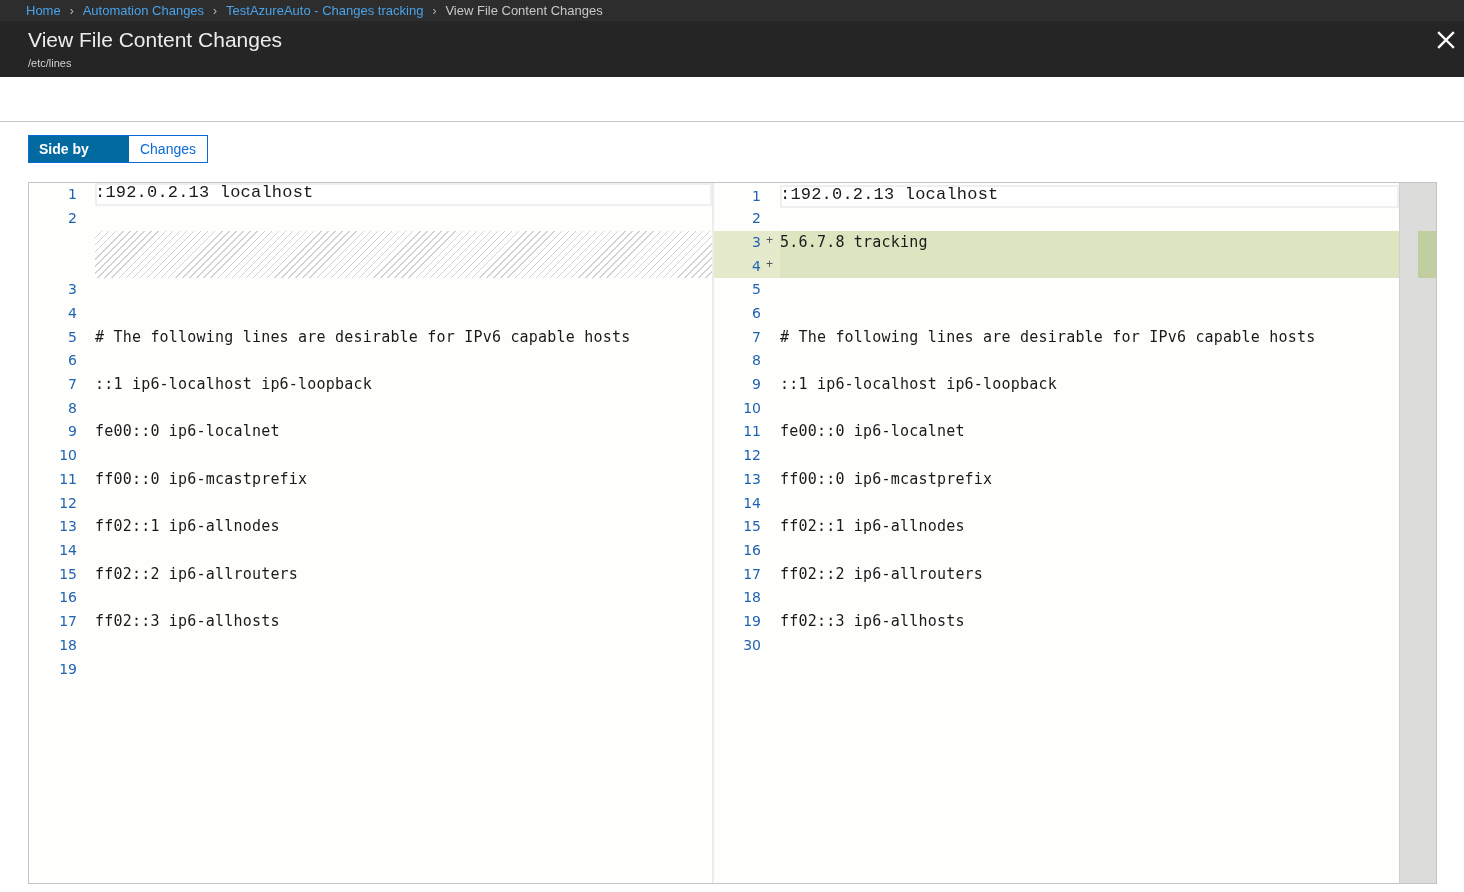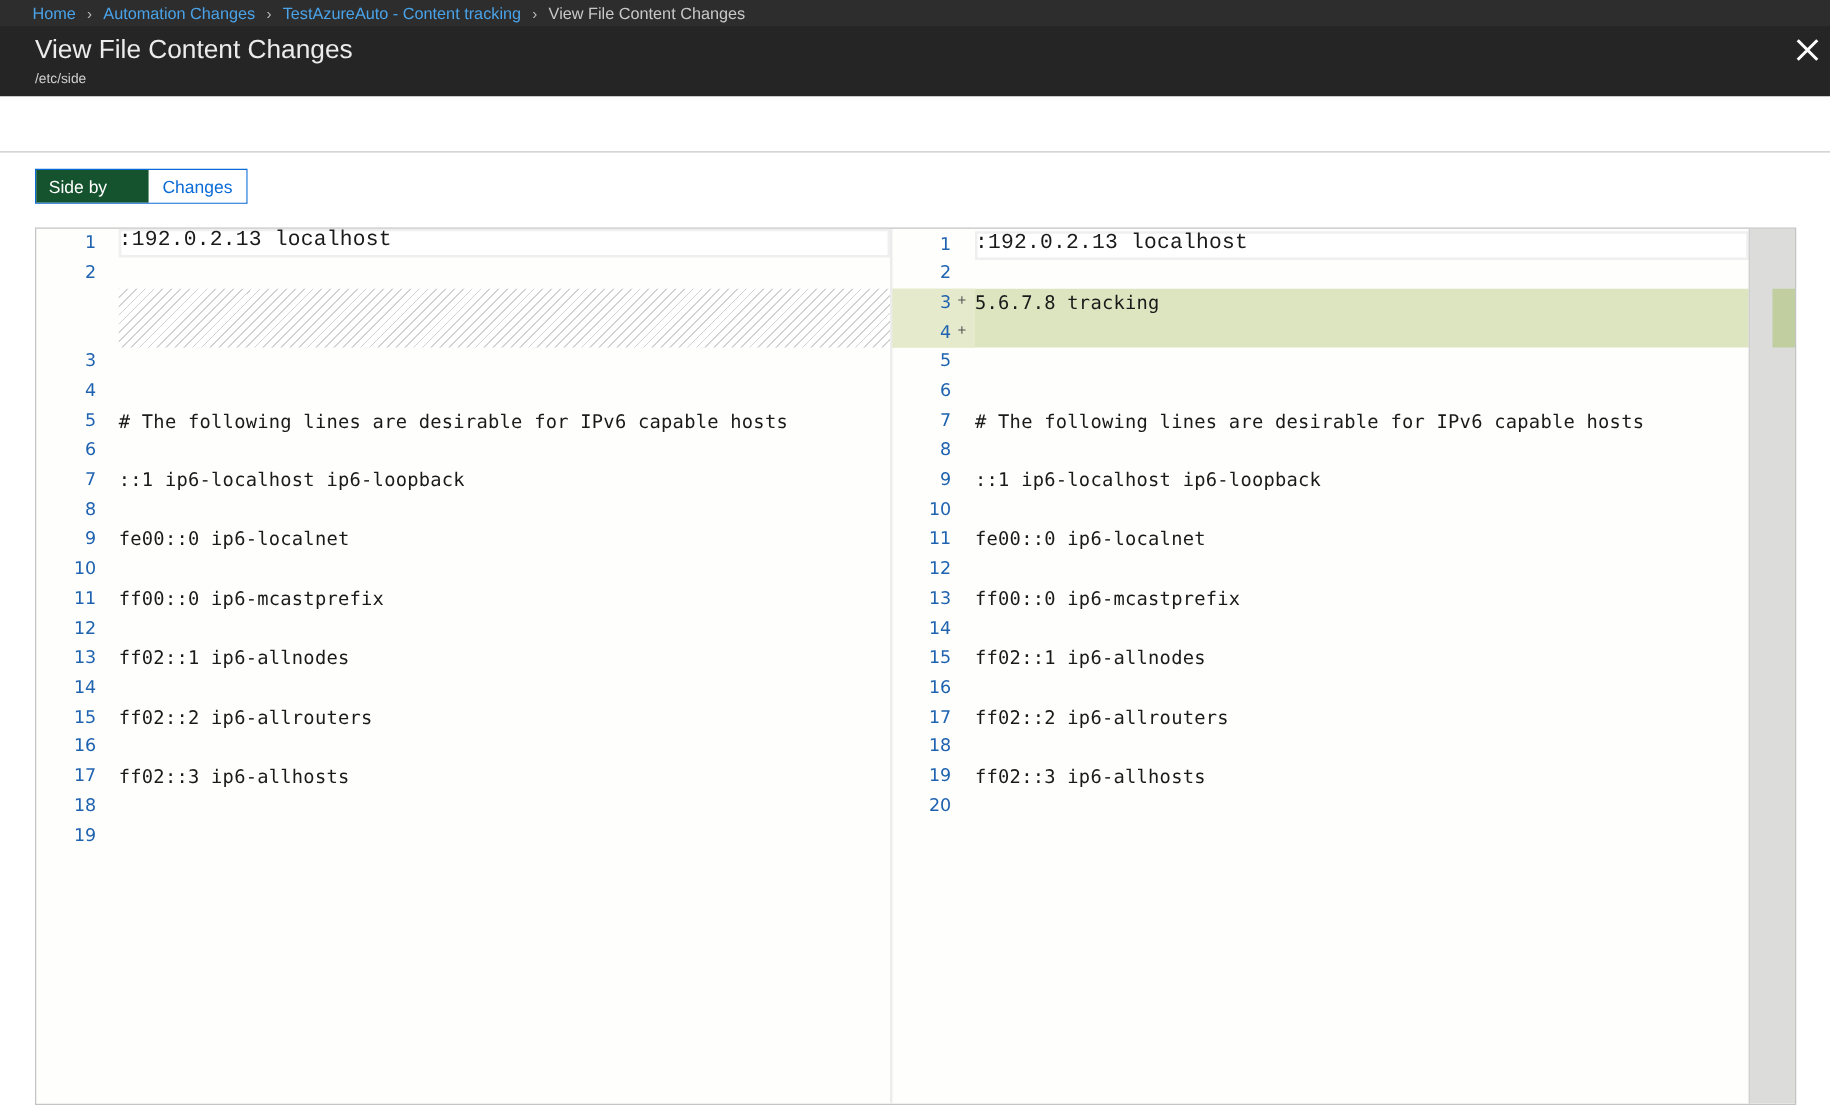--- a/index.html
+++ b/index.html
@@ -11,21 +11,21 @@
   .crumb-sep { color: #b8b8b8; margin: 0 9px; font-size: 12px; }
   .crumb-current { color: #c8c8c8; }
   .title { position: absolute; left: 28px; top: 28px; color: #ececec; font-size: 21px; font-weight: normal; }
   .subtitle { position: absolute; left: 28px; top: 57px; color: #d0d0d0; font-size: 11px; }
   .close-btn { position: absolute; right: 6px; top: 28px; width: 24px; height: 24px; cursor: pointer; }
 
   .divider { position: absolute; left: 0; top: 121px; width: 1464px; height: 1px; background: #c8c8c8; }
 
   .toggle { position: absolute; left: 28px; top: 135px; height: 28px; display: flex; border: 1px solid #0a6bd6; }
   .toggle-btn { height: 26px; line-height: 26px; font-size: 14px; padding: 0 10px; cursor: pointer; }
-  .toggle-btn.active { background: #14532d; color: #ffffff; width: 90px; }
+  .toggle-btn.active { background: #0369a1; color: #ffffff; width: 100px; font-weight: bold; }
   .toggle-btn.inactive { background: #ffffff; color: #0a6bd6; width: 78px; text-align: center; }
 
   .diff { position: absolute; left: 28px; top: 182px; width: 1409px; height: 702px; border: 1px solid #c4c4c4; background: #fefefd; overflow: hidden; }
   .pane { position: absolute; top: 0; height: 700px; }
   .pane.left { left: 0; width: 683px; }
   .pane.right { left: 685px; width: 685px; }
   .pane-sep { position: absolute; left: 683px; top: 0; width: 2px; height: 700px; background: #ececec; }
 
   .line { position: absolute; left: 0; height: 23.7px; width: 100%; }
   .ln { position: absolute; width: 48px; text-align: right; font-family: "DejaVu Sans", sans-serif; font-size: 14px; color: #1f63b0; top: 3px; }
@@ -45,26 +45,26 @@
 </style>
 </head>
 <body>
 
 <div class="topbar">
   <div class="breadcrumb">
     <span class="crumb-link">Home</span>
     <span class="crumb-sep">›</span>
     <span class="crumb-link">Automation Changes</span>
     <span class="crumb-sep">›</span>
-    <span class="crumb-link">TestAzureAuto - Content tracking</span>
+    <span class="crumb-link">TestAzureAuto - Changes tracking</span>
     <span class="crumb-sep">›</span>
     <span class="crumb-current">View File Content Changes</span>
   </div>
   <div class="title">View File Content Changes</div>
-  <div class="subtitle">/etc/side</div>
+  <div class="subtitle">/etc/lines</div>
   <div class="close-btn">
     <svg width="24" height="24" viewBox="0 0 24 24">
       <path d="M5 5 L19 19 M19 5 L5 19" stroke="#ffffff" stroke-width="2.4" stroke-linecap="square"></path>
     </svg>
   </div>
 </div>
 
 <div class="divider"></div>
 
 <div class="toggle">
@@ -252,21 +252,21 @@
         <span class="ln">18</span>
         <span class="marker"></span>
         <span class="code"></span>
       </div>
     <div class="line" style="top:427px">
         <span class="ln">19</span>
         <span class="marker"></span>
         <span class="code">ff02::3 ip6-allhosts</span>
       </div>
     <div class="line" style="top:451px">
-        <span class="ln">20</span>
+        <span class="ln">30</span>
         <span class="marker"></span>
         <span class="code"></span>
       </div>
   </div>
 
   <div class="scrollbar">
     <div class="scroll-mark"></div>
   </div>
 </div>
 

